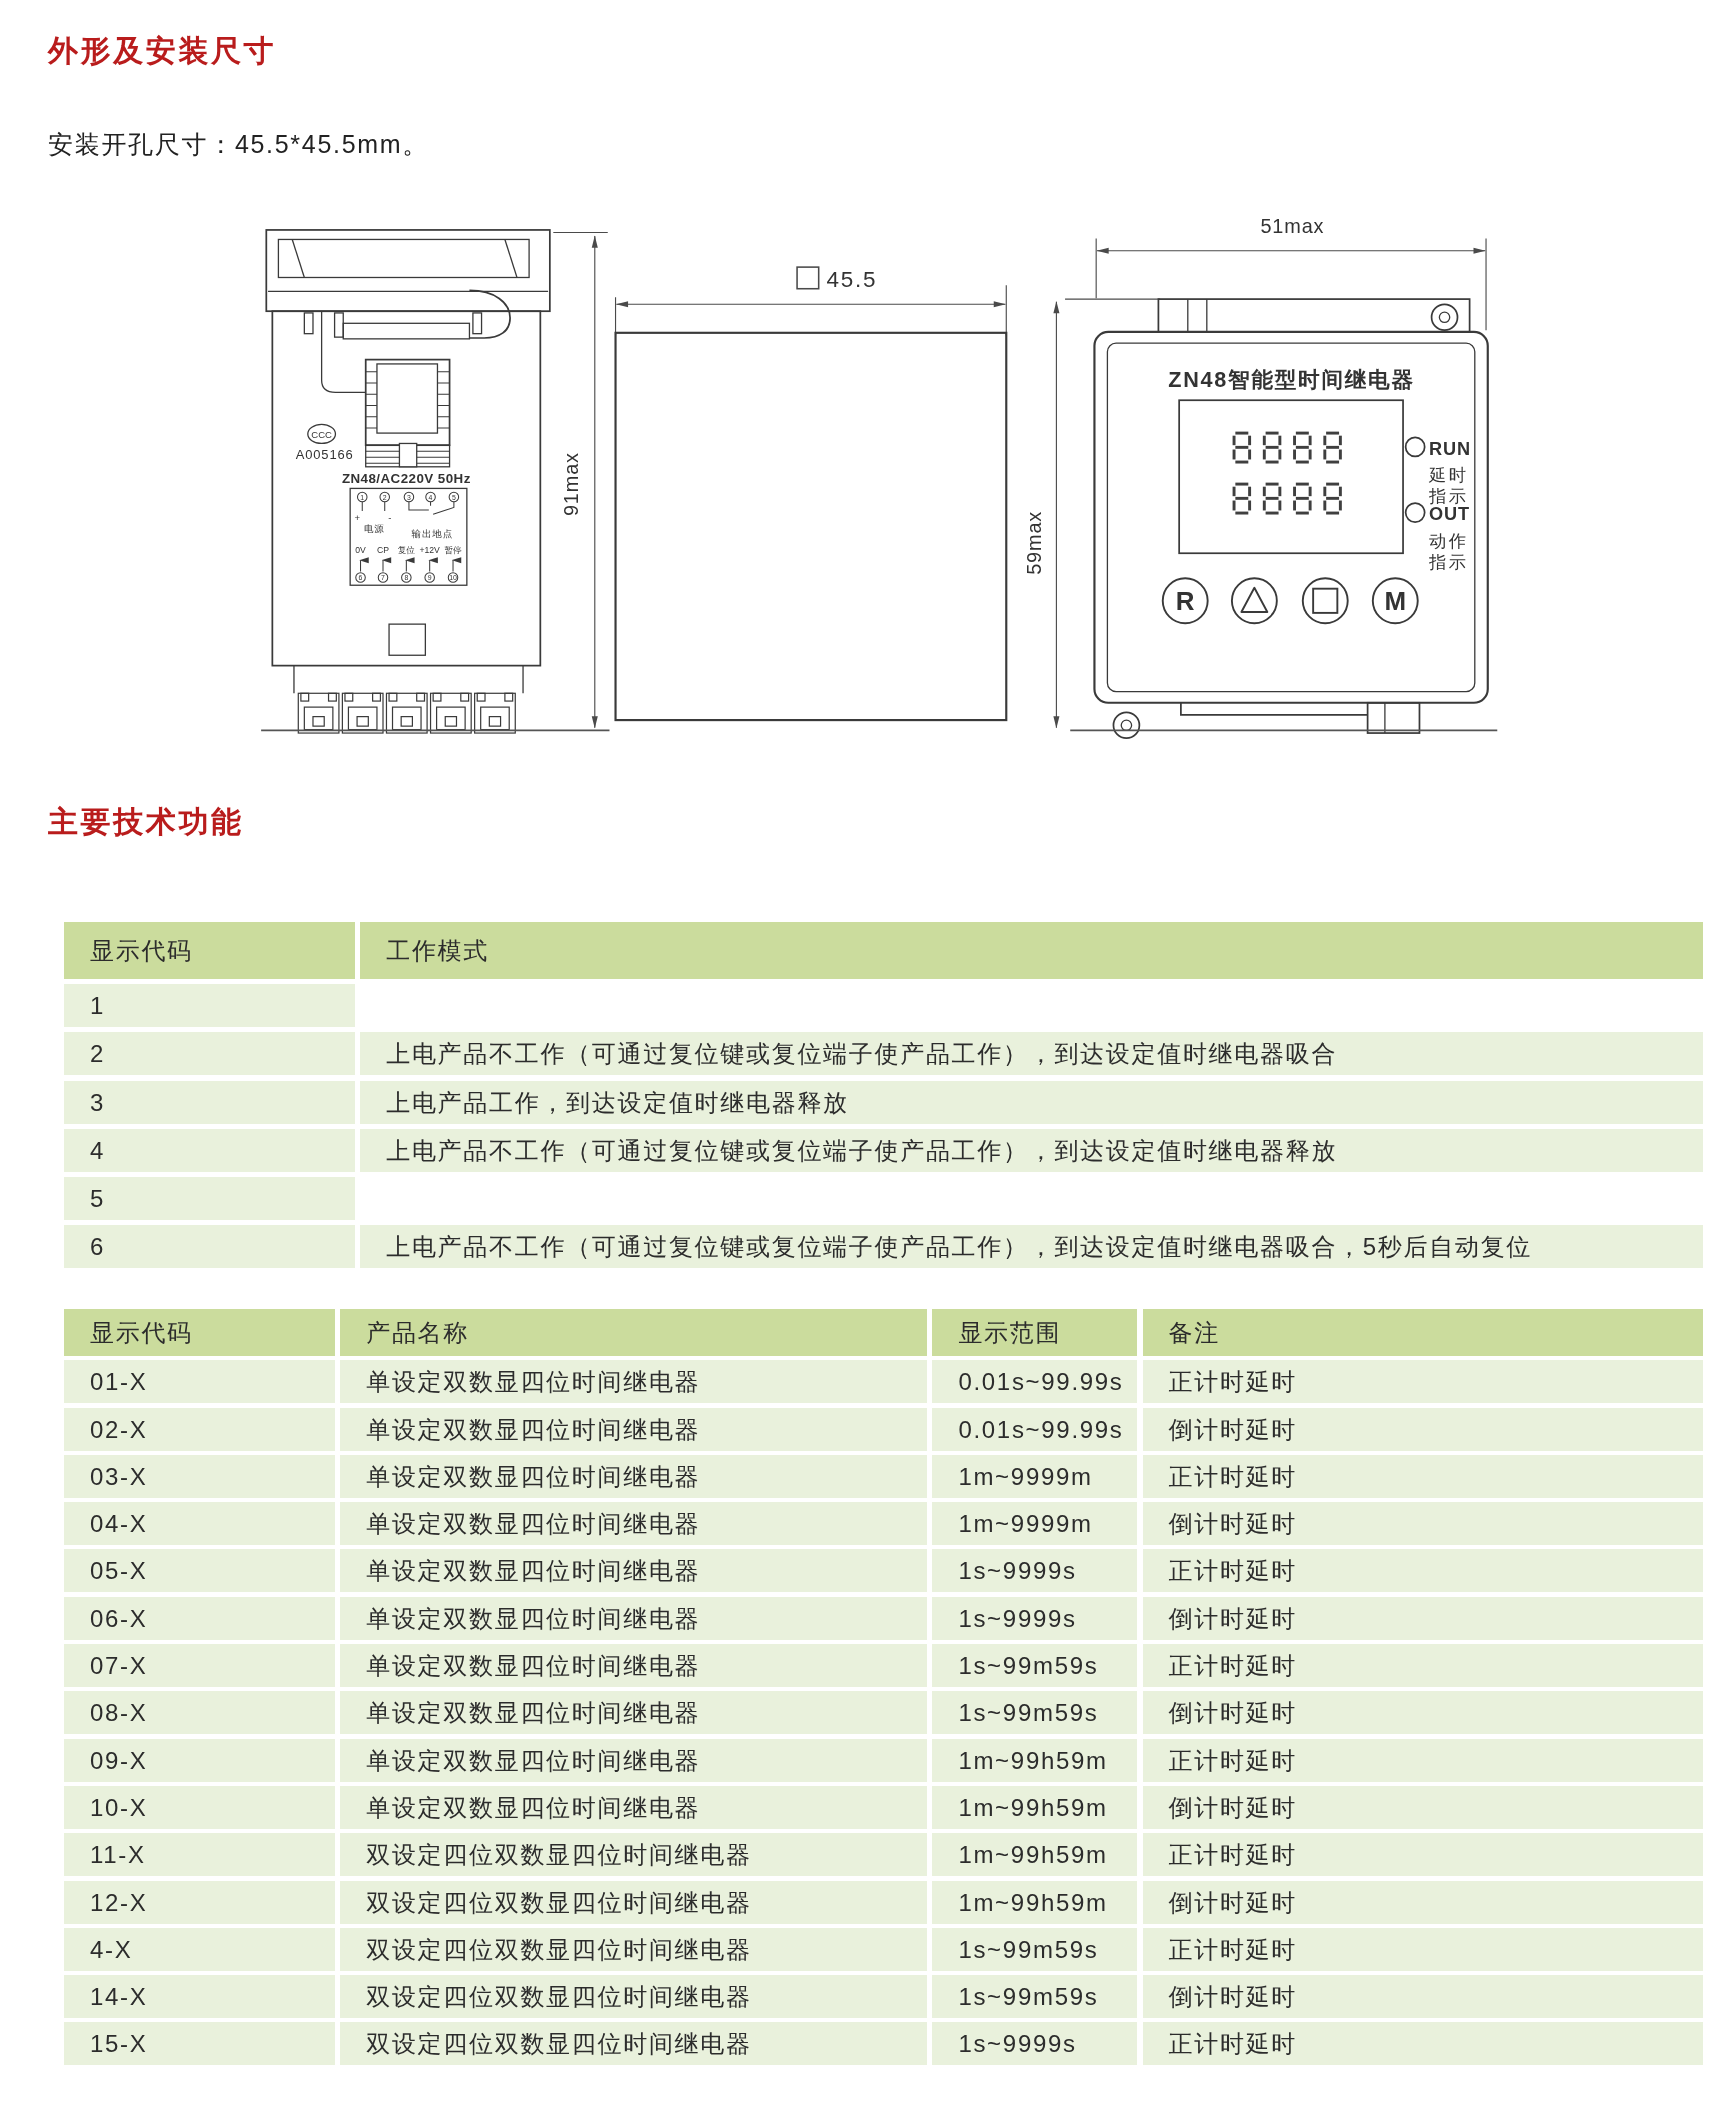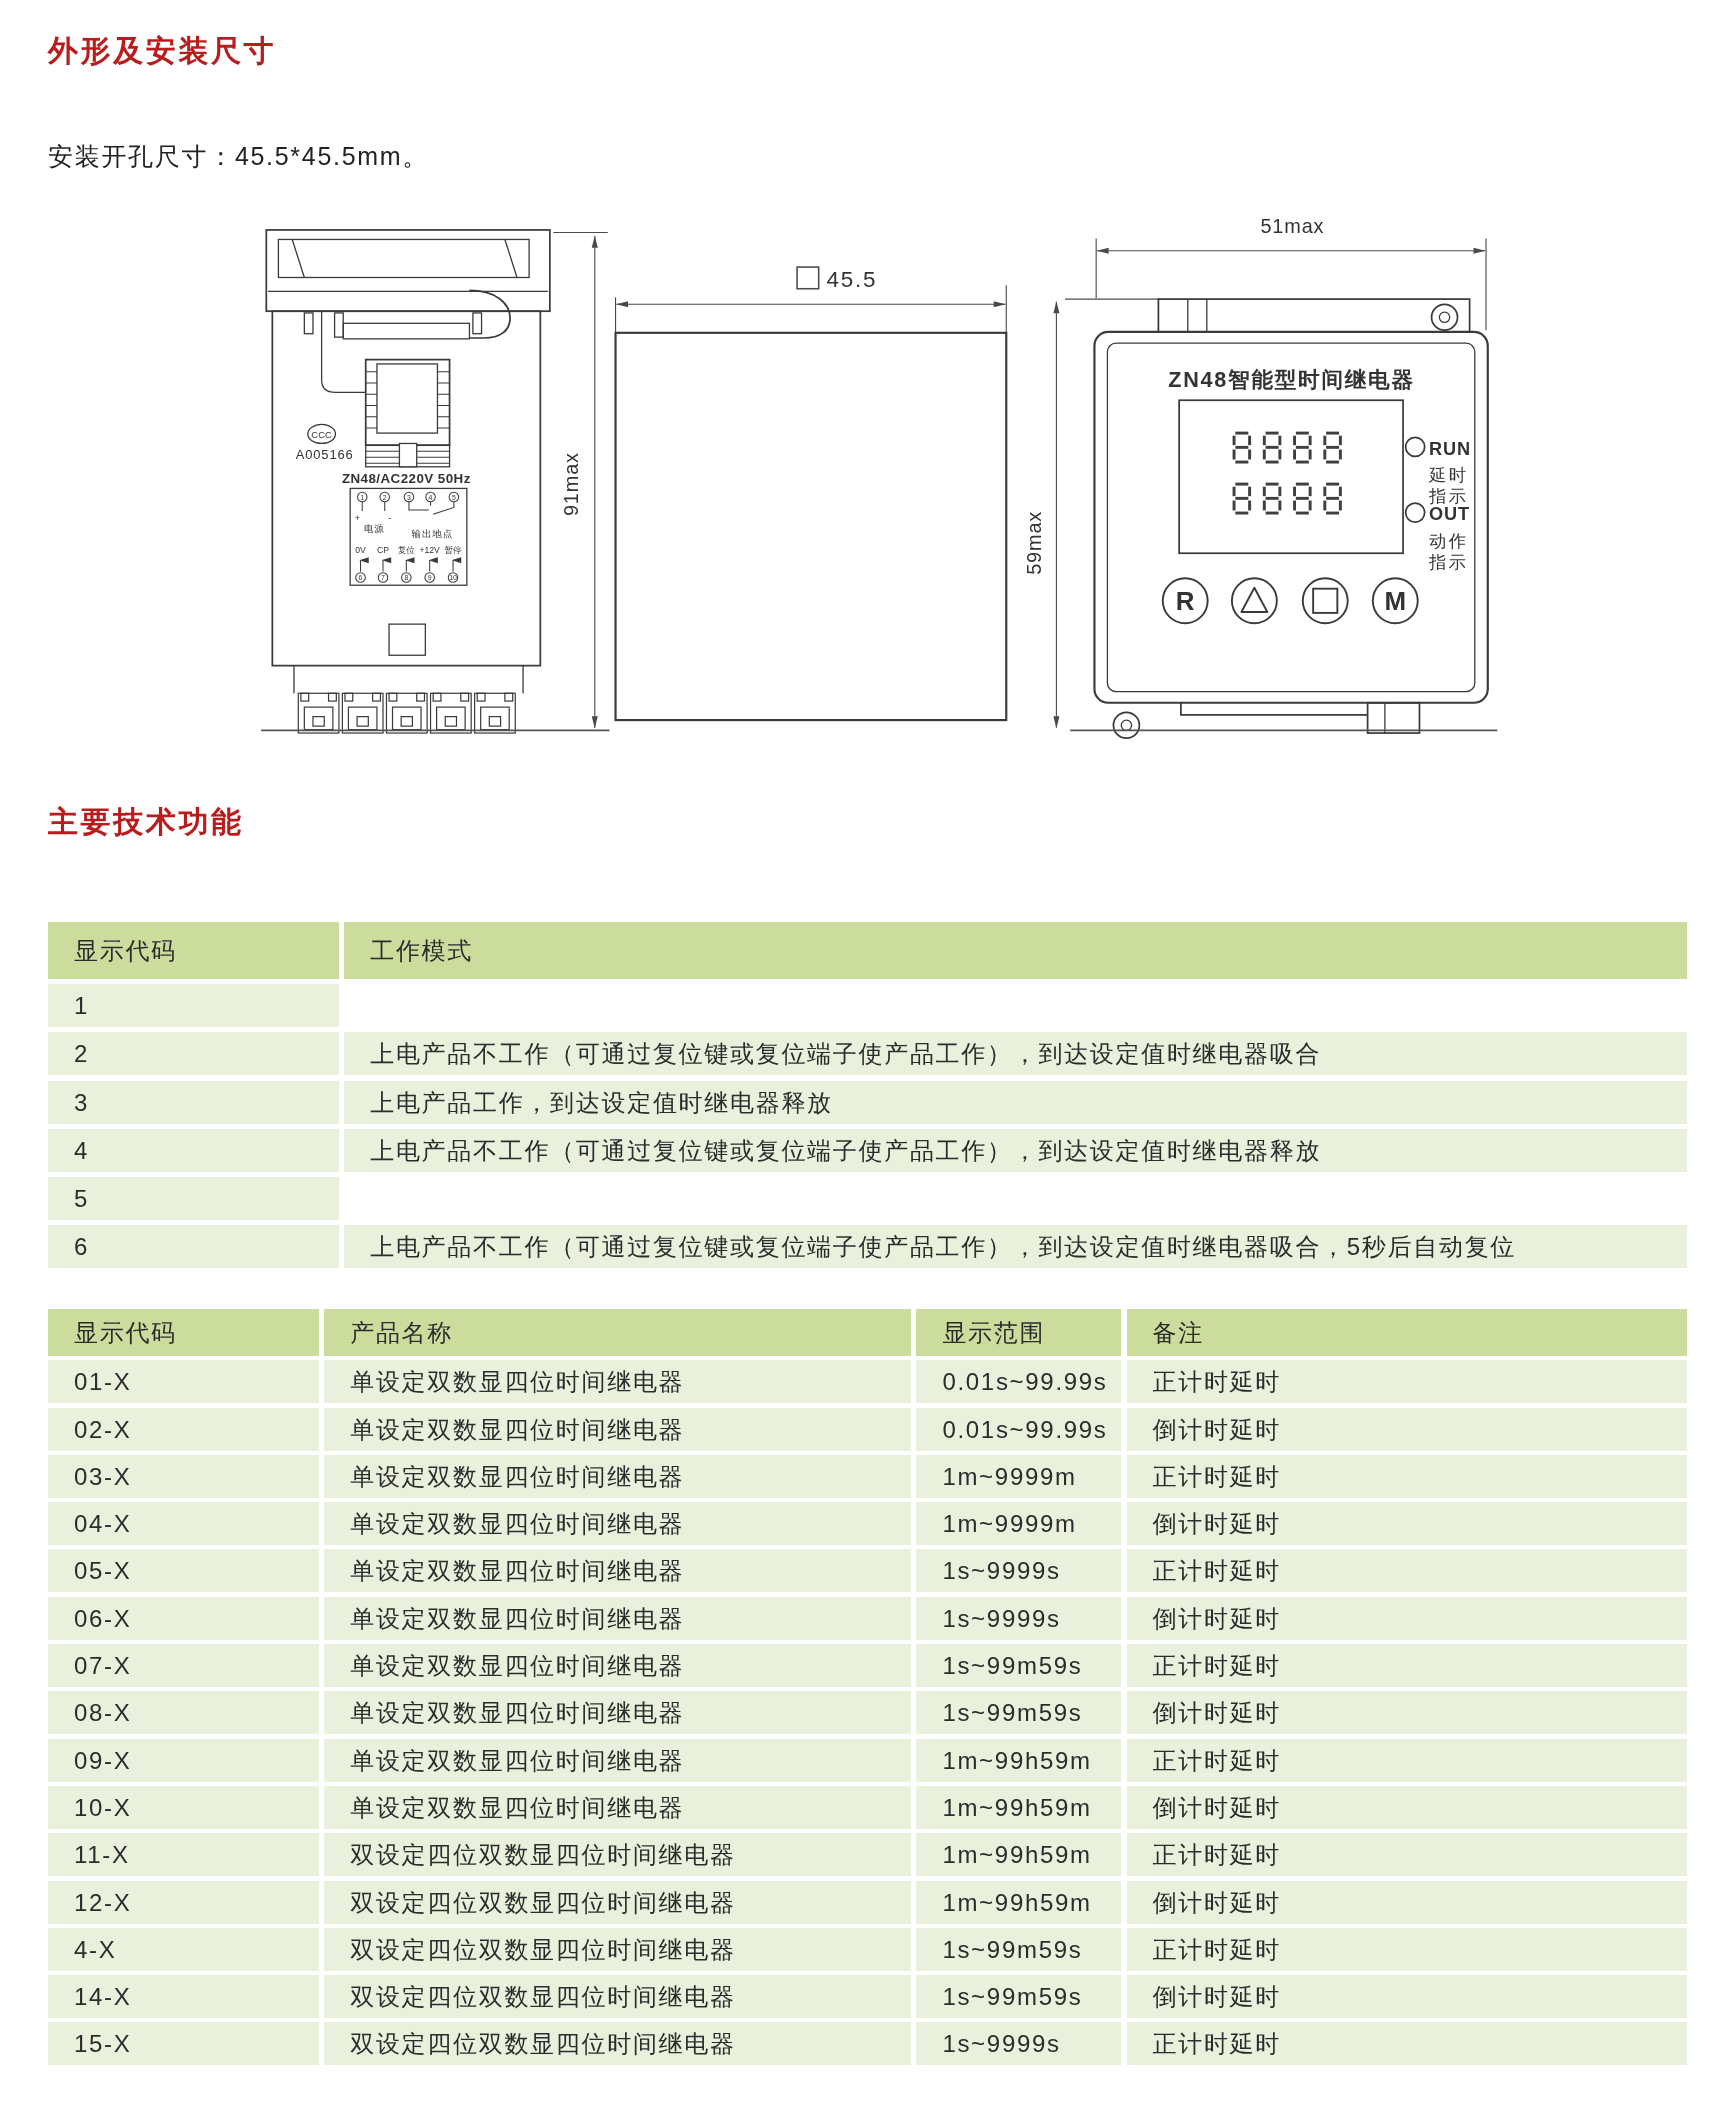--- a/index.html
+++ b/index.html
@@ -2,40 +2,40 @@
 <html style="font-size:14px"><head>
 <meta charset="utf-8">
 <style>
   html,body{margin:0;padding:0;background:#ffffff;}
   body{width:1729px;height:2120px;position:relative;font-family:"Liberation Sans","DejaVu Sans",sans-serif;color:#2c2c2c;}
   .abs{position:absolute;}
   .sec-title{font-size:30px;font-weight:bold;color:#b91c1c;letter-spacing:2.6px;}
   .subtitle{font-size:25px;font-weight:500;color:#222;letter-spacing:1.7px;}
   #drawing-svg{position:absolute;left:0;top:0;width:1729px;height:778px;}
   
-  .dtable{position:absolute;left:48px;width:1639px;}
+  .dtable{position:absolute;left:64px;width:1639px;}
   .tr{display:grid;gap:5.2px;margin-bottom:5.2px;}
   .t1 .tr{grid-template-columns:291px 1fr;}
   .t2 .tr{grid-template-columns:271px 587px 205px 1fr;}
   .td{background:#e9f1dc;font-size:24px;letter-spacing:1.7px;color:#2c2c2c;font-weight:500;
       padding-left:26px;height:43px;line-height:43px;white-space:nowrap;overflow:hidden;}
   .t2 .tr{margin-bottom:4.3px;}
   .tr.th .td{background:#cbdc9d;}
   .t1 .tr.th .td{height:57px;line-height:57px;}
   .t2 .tr.th .td{height:47px;line-height:47px;}
   
   text{fill:#333;stroke:none;font-family:"Liberation Sans","DejaVu Sans",sans-serif;}
   .ln{stroke:#3a3a3a;fill:none;}
   .dim{stroke:#4a4a4a;fill:none;}
 </style>
 </head>
 <body>
 
 <div class="abs sec-title" style="left:48px;top:31px;">外形及安装尺寸</div>
-<div class="abs subtitle" style="left:48px;top:140px;">安装开孔尺寸：45.5*45.5mm。</div>
+<div class="abs subtitle" style="left:48px;top:128px;">安装开孔尺寸：45.5*45.5mm。</div>
 
 <svg id="drawing-svg" viewBox="0 0 2000 900">
   <defs>
     <marker id="arr" markerWidth="16" markerHeight="10" refX="14.5" refY="5" orient="auto-start-reverse" markerUnits="userSpaceOnUse">
       <path d="M15,5 L1,1.5 L1,8.5 Z" fill="#4a4a4a"></path>
     </marker>
     <marker id="arrup" markerWidth="10" markerHeight="12" refX="5" refY="1.5" orient="auto-start-reverse" markerUnits="userSpaceOnUse">
       <path d="M5,0 L1.5,11 L8.5,11 Z" fill="#3a3a3a"></path>
     </marker>
     <g id="seg" stroke="#3f3f3f" stroke-width="3.4" fill="none">

